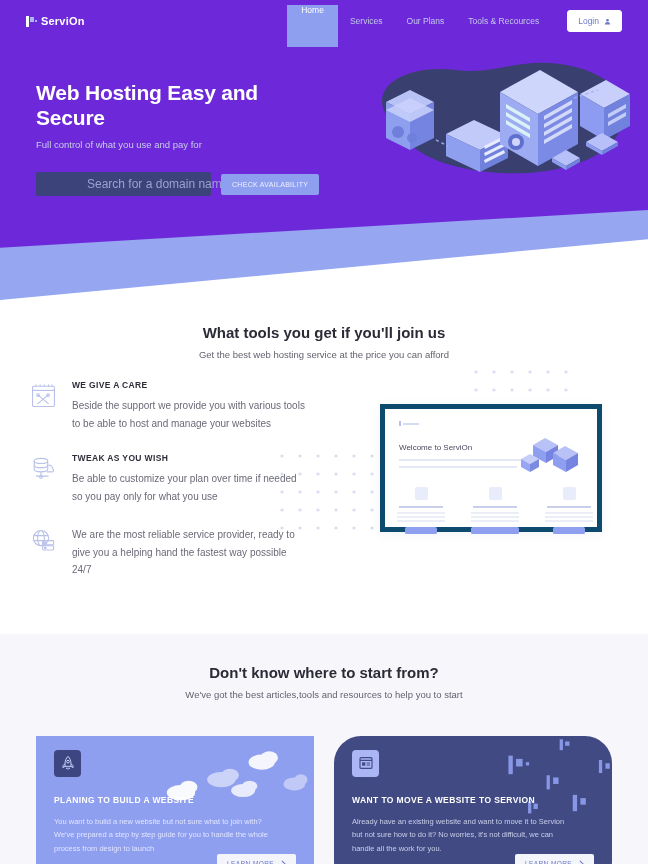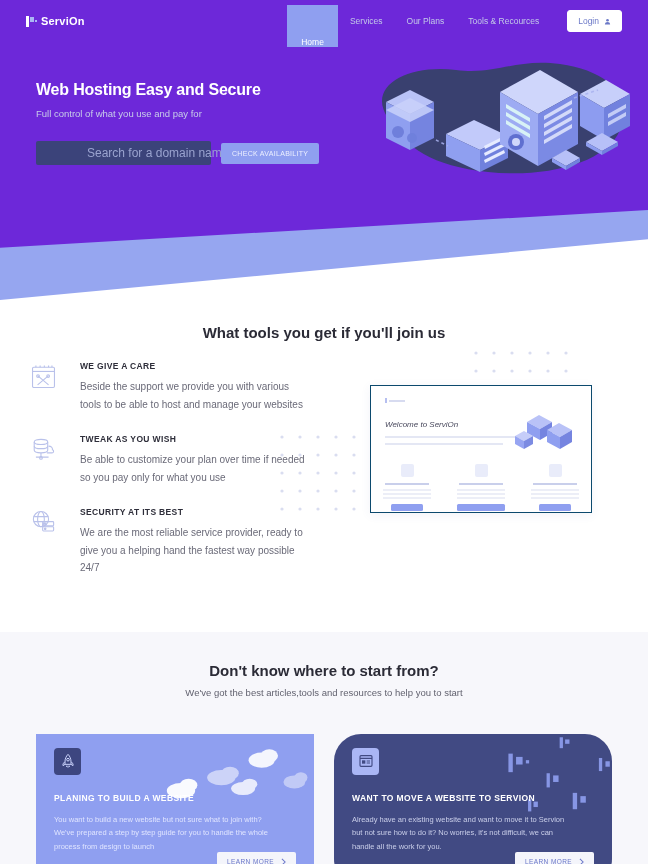--- a/index.html
+++ b/index.html
@@ -48,40 +48,40 @@
   .brand-text {
     color:#ffffff; font-size:11px; font-weight:bold; letter-spacing:.2px;
   }
   .nav-spacer { flex:1; }
   .nav-links { display:flex; align-items:center; }
   .nav-link {
     color:#c3c9e8; font-size:8.5px; padding:9px 12px;
     text-decoration:none; white-space:nowrap; cursor:pointer;
   }
   .nav-link-wrap.active-wrap {
-    background:#8f9ff0; height:42px; display:flex; align-items:flex-end;
+    background:#8f9ff0; height:42px; display:flex; align-items:flex-start;
     padding:0 14px;
     margin-top:9px;
   }
   .login-btn {
     margin-left:16px;
     border:1px solid #ffffff; background:#ffffff;
     color:#6b78c7; font-size:8.5px;
     padding:5px 10px; border-radius:3px;
     display:flex; align-items:center; gap:5px; cursor:pointer;
   }
   .login-btn svg { width:7px; height:7px; }
 
   
   .hero-inner {
     position:relative; z-index:4;
     padding:38px 0 0 36px; width:330px;
   }
   .hero-title {
-    color:#ffffff; font-size:16px; font-weight:bold;
+    color:#ffffff; font-size:21px; font-weight:bold;
     letter-spacing:-.2px; line-height:1.2;
   }
   .hero-sub {
     color:#c8cde9; font-size:9.5px; margin-top:9px; font-weight:normal;
   }
   .search-row { display:flex; align-items:center; margin-top:22px; }
   .search-box {
     width:175px; height:24px; background:#3b437a;
     display:flex; align-items:center; padding:0 9px;
     border-radius:2px;
@@ -110,36 +110,35 @@
   
   .features { position:relative; background:#ffffff; padding:24px 0 34px; }
   .sec-title {
     text-align:center; font-size:15px; font-weight:bold; color:#2b2b36;
   }
   .sec-sub {
     text-align:center; font-size:9.5px; color:#62626f; margin-top:8px;
   }
   .feat-wrap { display:flex; margin-top:20px; padding:0 30px; }
   .feat-list { width:278px; }
-  .feat-item { display:flex; gap:20px; margin-bottom:21px; }
+  .feat-item { display:flex; gap:12px; margin-bottom:21px; }
   .feat-icon { width:30px; flex:0 0 30px; padding-top:2px; }
   .feat-h {
     font-size:8.5px; font-weight:bold; color:#2e2e3a;
     letter-spacing:.35px; margin-bottom:7px;
   }
   .feat-p { font-size:10px; color:#6a6a78; line-height:1.75; }
 
   
   .mock-wrap { position:relative; flex:1; margin-left:14px; margin-top:-6px; }
   .dots { position:absolute; }
   .mock-card {
-    position:absolute; left:48px; top:30px; width:222px; height:128px;
-    background:#ffffff; border:1px solid #0c4a6e;
+    position:absolute; left:58px; top:30px; width:222px; height:128px;
+    background:#ffffff; border:5px solid #0c4a6e;
     box-shadow:0 2px 10px rgba(70,80,150,.07);
-    font-style:italic;
   }
   .mock-logo { position:absolute; left:14px; top:12px; display:flex; gap:2px; align-items:center; }
   .mock-logo .lm { width:2px; height:5px; background:#b6bff0; }
   .mock-logo .lt { width:16px; height:2px; background:#d7dbf0; }
   .mock-h {
     position:absolute; left:14px; top:34px;
     font-size:8px; color:#4a4a5e;
   }
   .mock-line { position:absolute; left:14px; height:2px; background:#e4e7f4; }
   .mock-col { position:absolute; width:56px; text-align:center; }
@@ -297,20 +296,21 @@
         <span class="tld">.com</span>
         <span class="caret"></span>
       </div>
       <button class="check-btn">CHECK AVAILABILITY</button>
     </div>
   </div>
 </section>
 
 <section class="features">
   <h2 class="sec-title">What tools you get if you'll join us</h2>
+  <p class="sec-sub">Get the best web hosting service at the price you can afford</p>
 
   <div class="feat-wrap">
     <div class="feat-list">
 
       <div class="feat-item">
         <div class="feat-icon">
           <svg width="27" height="27" viewBox="0 0 32 32" fill="none" stroke="#b9c1ea" stroke-width="1.3">
             <rect x="3" y="5" width="26" height="24" rx="1.5"></rect>
             <path d="M3 10 H29"></path>
             <path d="M7 5 V3 M12 5 V3 M17 5 V3 M22 5 V3 M26 5 V3"></path>
@@ -348,21 +348,20 @@
             <circle cx="13" cy="12" r="9"></circle>
             <ellipse cx="13" cy="12" rx="4" ry="9"></ellipse>
             <path d="M4.4 9 H21.6 M4.4 15 H21.6"></path>
             <rect x="15" y="15" width="13" height="5" rx="1"></rect>
             <rect x="15" y="21" width="13" height="5" rx="1"></rect>
             <circle cx="18" cy="17.5" r=".9" fill="#b9c1ea"></circle>
             <circle cx="18" cy="23.5" r=".9" fill="#b9c1ea"></circle>
           </svg>
         </div>
         <div>
-          <div class="feat-h">SECURITY AT ITS BEST</div>
           <div class="feat-p">We are the most reliable service provider, ready to give you a helping hand the fastest way possible 24/7</div>
         </div>
       </div>
     </div>
 
     <div class="mock-wrap">
       <svg class="dots" style="left:150px;top:-6px" width="115" height="78">
         <g fill="#d9ddf0">
           <circle cx="4" cy="4" r="1.6"></circle>
             <circle cx="22" cy="4" r="1.6"></circle>

